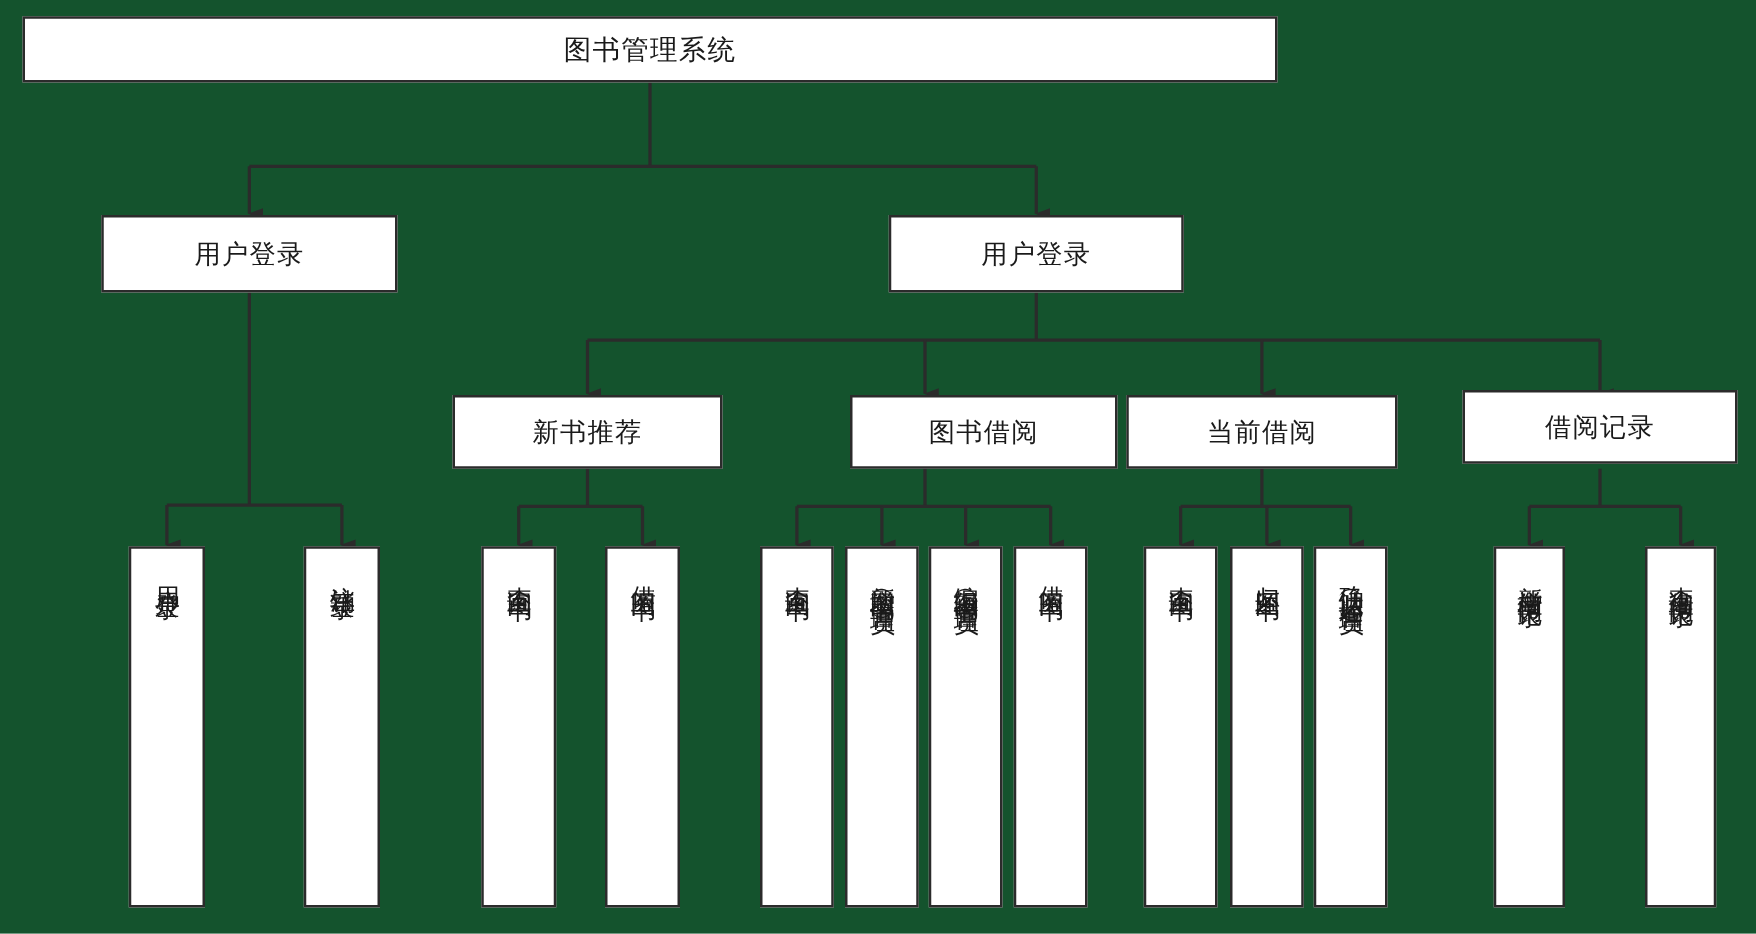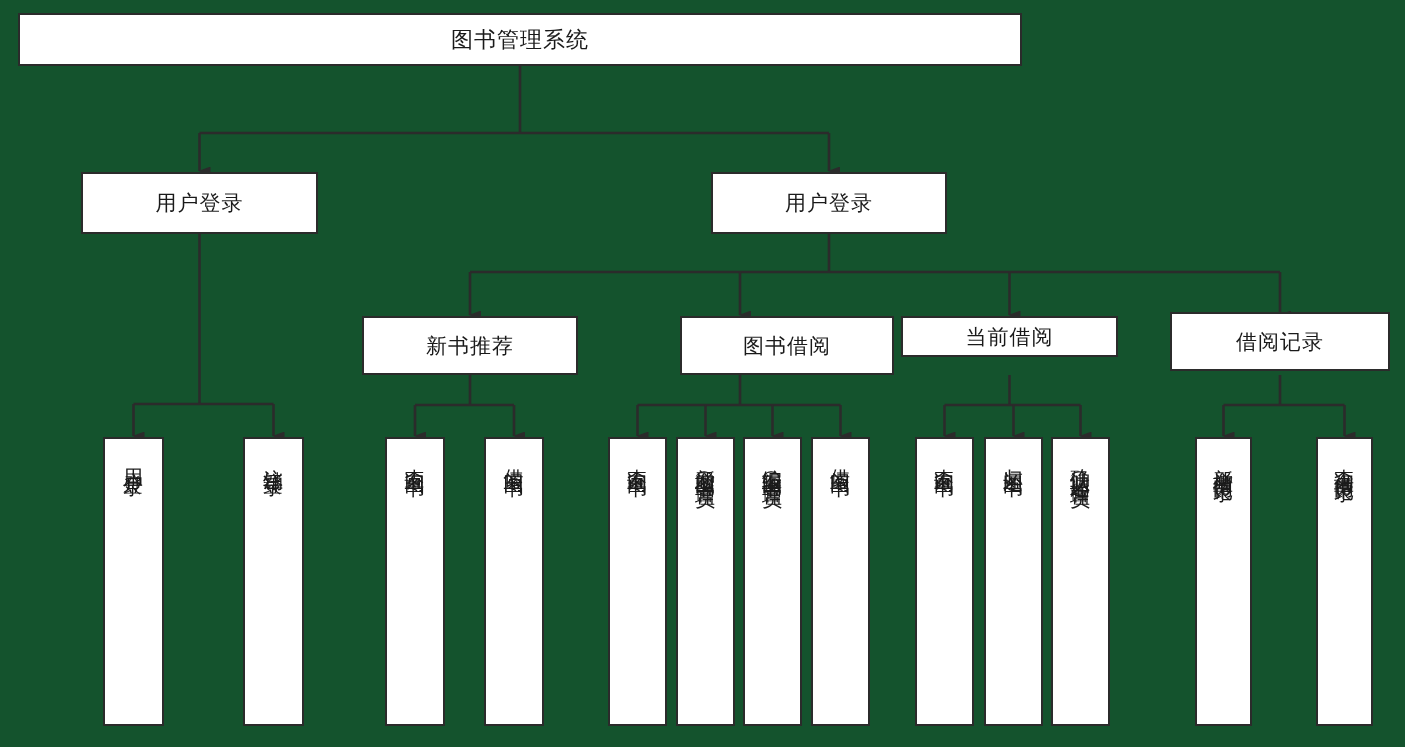--- a/index.html
+++ b/index.html
@@ -131,21 +131,21 @@
       </div>
       <div class="node-box level-1" style="left: 711px; top: 172px; width: 236px; height: 62px;">
         <span class="hlabel">用户登录</span>
       </div>
       <div class="node-box level-2" style="left: 362px; top: 316px; width: 216px; height: 59px;">
         <span class="hlabel">新书推荐</span>
       </div>
       <div class="node-box level-2" style="left: 633px; top: 316px; width: 214px; height: 59px; margin-left: 47px;">
         <span class="hlabel">图书借阅</span>
       </div>
-      <div class="node-box level-2" style="left: 901px; top: 316px; width: 217px; height: 41px;">
+      <div class="node-box level-2" style="left: 901px; top: 316px; width: 217px; height: 59px;">
         <span class="hlabel">当前借阅</span>
       </div>
       <div class="node-box level-2" style="left: 1170px; top: 312px; width: 220px; height: 59px;">
         <span class="hlabel">借阅记录</span>
       </div>
       <div class="node-box level-3" style="left: 103px; top: 437px; width: 61px; height: 289px;">
         <span class="vlabel">用户登录</span>
       </div>
       <div class="node-box level-3" style="left: 243px; top: 437px; width: 61px; height: 289px;">
         <span class="vlabel">注销登录</span>

